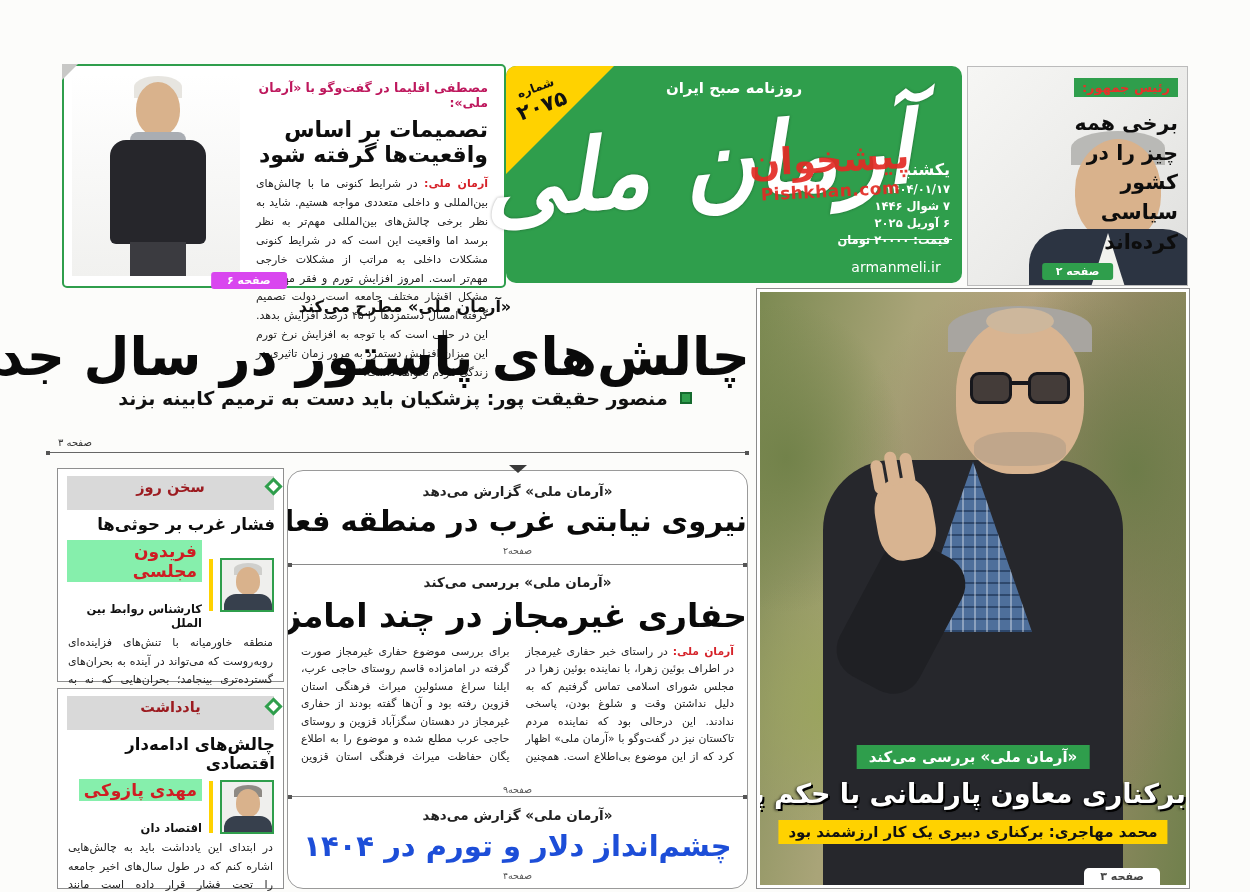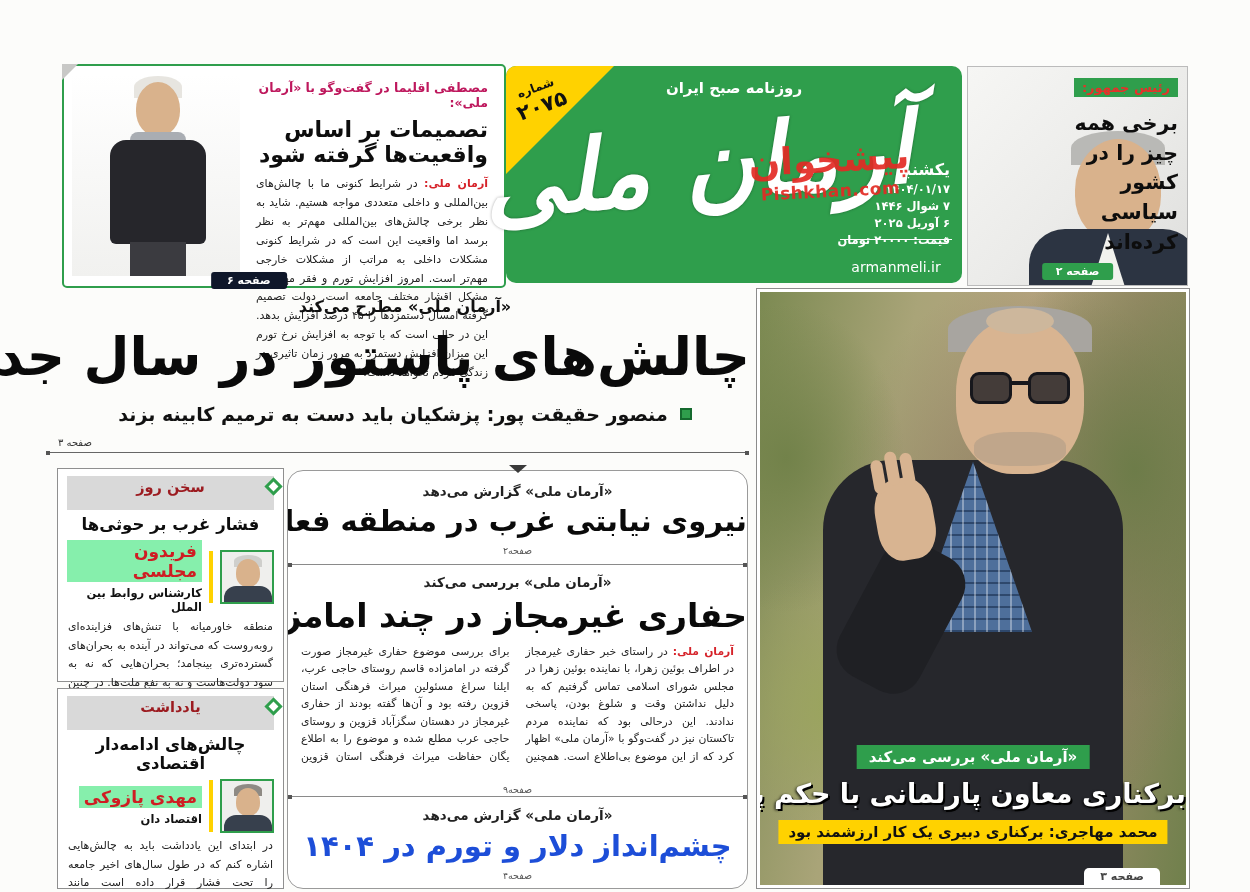--- a/index.html
+++ b/index.html
@@ -16,21 +16,21 @@
   .om-head { position:absolute; left:64px; top:8px; width:44px; height:54px; background:#d9b28c; border-radius:50% 50% 46% 46%; }
   .om-hair { position:absolute; left:62px; top:2px; width:48px; height:22px; background:#e7e5e0; border-radius:50% 50% 0 0; }
   .om-scarf { position:absolute; left:58px; top:58px; width:56px; height:26px; background:#a9adb3; border-radius:8px; }
   .om-coat { position:absolute; left:38px; top:66px; width:96px; height:104px; background:#26262b; border-radius:16px 16px 6px 6px; }
   .om-legs { position:absolute; left:58px; top:168px; width:56px; height:34px; background:#3b3b40; }
   .tl-text { position:absolute; right:16px; top:14px; left:192px; text-align:right; }
   .tl-kicker { font-size:12.5px; font-weight:bold; color:#be185d; }
   .tl-headline { font-size:22px; font-weight:bold; color:#0d0d0d; margin:7px 0 8px; }
   .tl-body { font-size:11px; line-height:1.72; text-align:justify; color:#222; }
   .lead-red { color:#d6232a; font-weight:bold; }
-  .tl-badge { position:absolute; bottom:-3px; left:42%; transform:translateX(-50%); background:#0f172a; color:#fff;
+  .tl-badge { position:absolute; bottom:-3px; left:42%; transform:translateX(-50%); background:#d946ef; color:#fff;
               font-size:11px; font-weight:bold; padding:2px 16px; border-radius:3px; }
 
   
   .masthead { position:absolute; left:506px; top:66px; width:456px; height:217px; background:#2f9e4c; border-radius:10px; }
   .issue-corner { position:absolute; top:0; left:0; width:108px; height:108px; background:#ffd200;
                   clip-path:polygon(0 0,100% 0,0 100%); border-radius:10px 0 0 0; }
   .issue-text { position:absolute; top:14px; left:8px; transform:rotate(-20deg); text-align:center; color:#111; }
   .issue-label { font-size:12px; font-weight:bold; display:block; }
   .issue-num { font-size:21px; font-weight:bold; display:block; }
   .tagline { position:absolute; top:13px; left:0; right:0; text-align:center; color:#fff; font-size:15px; font-weight:bold; }
@@ -55,45 +55,45 @@
   .pez-hair { position:absolute; right:22px; top:64px; width:94px; height:34px; background:#b9b9b6; border-radius:50% 50% 0 0; }
   .pez-suit { position:absolute; right:-12px; top:162px; width:170px; height:70px; background:#2c3442; border-radius:36px 36px 0 0; }
   .pez-shirt { position:absolute; right:62px; top:166px; width:34px; height:54px; background:#f2f2ee; clip-path:polygon(50% 0,100% 100%,0 100%); }
   .tr-badge { position:absolute; bottom:5px; left:50%; transform:translateX(-50%); background:#2f9e4c; color:#fff;
               font-size:11px; font-weight:bold; padding:2px 14px; border-radius:3px; z-index:4; }
 
   
   .lead-story { position:absolute; left:60px; top:297px; width:690px; text-align:center; }
   .lead-kicker { font-size:16px; font-weight:bold; color:#111; }
   .lead-headline { font-size:53px; font-weight:bold; color:#0a0a0a; margin-top:10px; white-space:nowrap; }
-  .lead-sub { margin-top:16px; font-size:19px; font-weight:bold; color:#111; display:flex; align-items:center; justify-content:center; gap:12px; }
+  .lead-sub { font-size:19px; font-weight:bold; color:#111; display:flex; align-items:center; justify-content:center; gap:12px; }
   .sq-bullet { width:12px; height:12px; background:#2f9e4c; border:2px solid #156a2e; display:inline-block; }
   .lead-rule { position:absolute; left:48px; top:452px; width:699px; height:1px; background:#666; }
   .lead-rule::before, .lead-rule::after { content:""; position:absolute; top:-1.5px; width:4px; height:4px; background:#555; }
   .lead-rule::before { left:-2px; } .lead-rule::after { right:-2px; }
   .lead-page { position:absolute; left:58px; top:437px; font-size:10px; color:#333; }
 
   
   .side-card { position:absolute; left:57px; width:227px; background:#fff; border:1px solid #8f8f8f; }
   .side-1 { top:468px; height:214px; }
   .side-2 { top:688px; height:201px; }
   .side-bar { height:34px; background:#d9d9d9; margin:7px 9px 0; position:relative; text-align:center;
               font-weight:bold; font-size:14.5px; color:#9c1b20; line-height:23px; }
   .diamond { position:absolute; right:-6px; top:4px; width:13px; height:13px; background:#fff; border:3px solid #2f9e4c; transform:rotate(45deg); }
-  .side-headline { text-align:center; font-size:16.5px; font-weight:bold; color:#0d0d0d; margin:5px 8px 6px; }
+  .side-headline { text-align:right; font-size:16.5px; font-weight:bold; color:#0d0d0d; margin:5px 8px 6px; }
   .author-row { display:flex; flex-direction:row; align-items:center; margin:2px 9px 4px; }
   .thumb { width:54px; height:54px; border:2px solid #2f9e4c; background:#efefed; position:relative; overflow:hidden; flex:0 0 auto; }
   .thumb .t-head { position:absolute; left:14px; top:7px; width:24px; height:28px; background:#d9b28c; border-radius:50% 50% 45% 45%; }
   .thumb .t-hair { position:absolute; left:12px; top:3px; width:28px; height:12px; background:#cfcfcc; border-radius:50% 50% 0 0; }
   .thumb .t-hair.dark { background:#8e8a84; }
   .thumb .t-body { position:absolute; left:2px; top:34px; width:48px; height:20px; background:#37404d; border-radius:12px 12px 0 0; }
   .ybar { width:4px; height:52px; background:#ffd200; margin:0 7px; flex:0 0 auto; }
   .author-meta { display:flex; flex-direction:column; align-items:flex-start; }
   .author-name { background:#86efac; color:#cf1d23; font-size:17px; font-weight:bold; padding:1px 5px; }
-  .author-role { font-size:11.5px; font-weight:bold; color:#111; margin-top:4px; }
+  .author-role { font-size:11.5px; font-weight:bold; color:#111; margin-top:20px; }
   .side-body { font-size:11px; line-height:1.7; text-align:justify; color:#222; margin:3px 10px 2px; }
   .side-foot { font-size:11px; font-weight:bold; color:#d6232a; margin:0 10px; text-align:left; }
 
   
   .center-box { position:absolute; left:287px; top:470px; width:461px; height:419px; border:1px solid #9a9a9a; border-radius:16px; background:#fff; }
   .tri-marker { position:absolute; top:-6px; left:50%; transform:translateX(-50%); width:0; height:0;
                 border-left:9px solid transparent; border-right:9px solid transparent; border-top:8px solid #3a3a3a; }
   .c-art { text-align:center; overflow:hidden; position:relative; }
   .c-art-1 { height:93px; padding-top:12px; }
   .c-art-2 { height:231px; padding-top:9px; }

